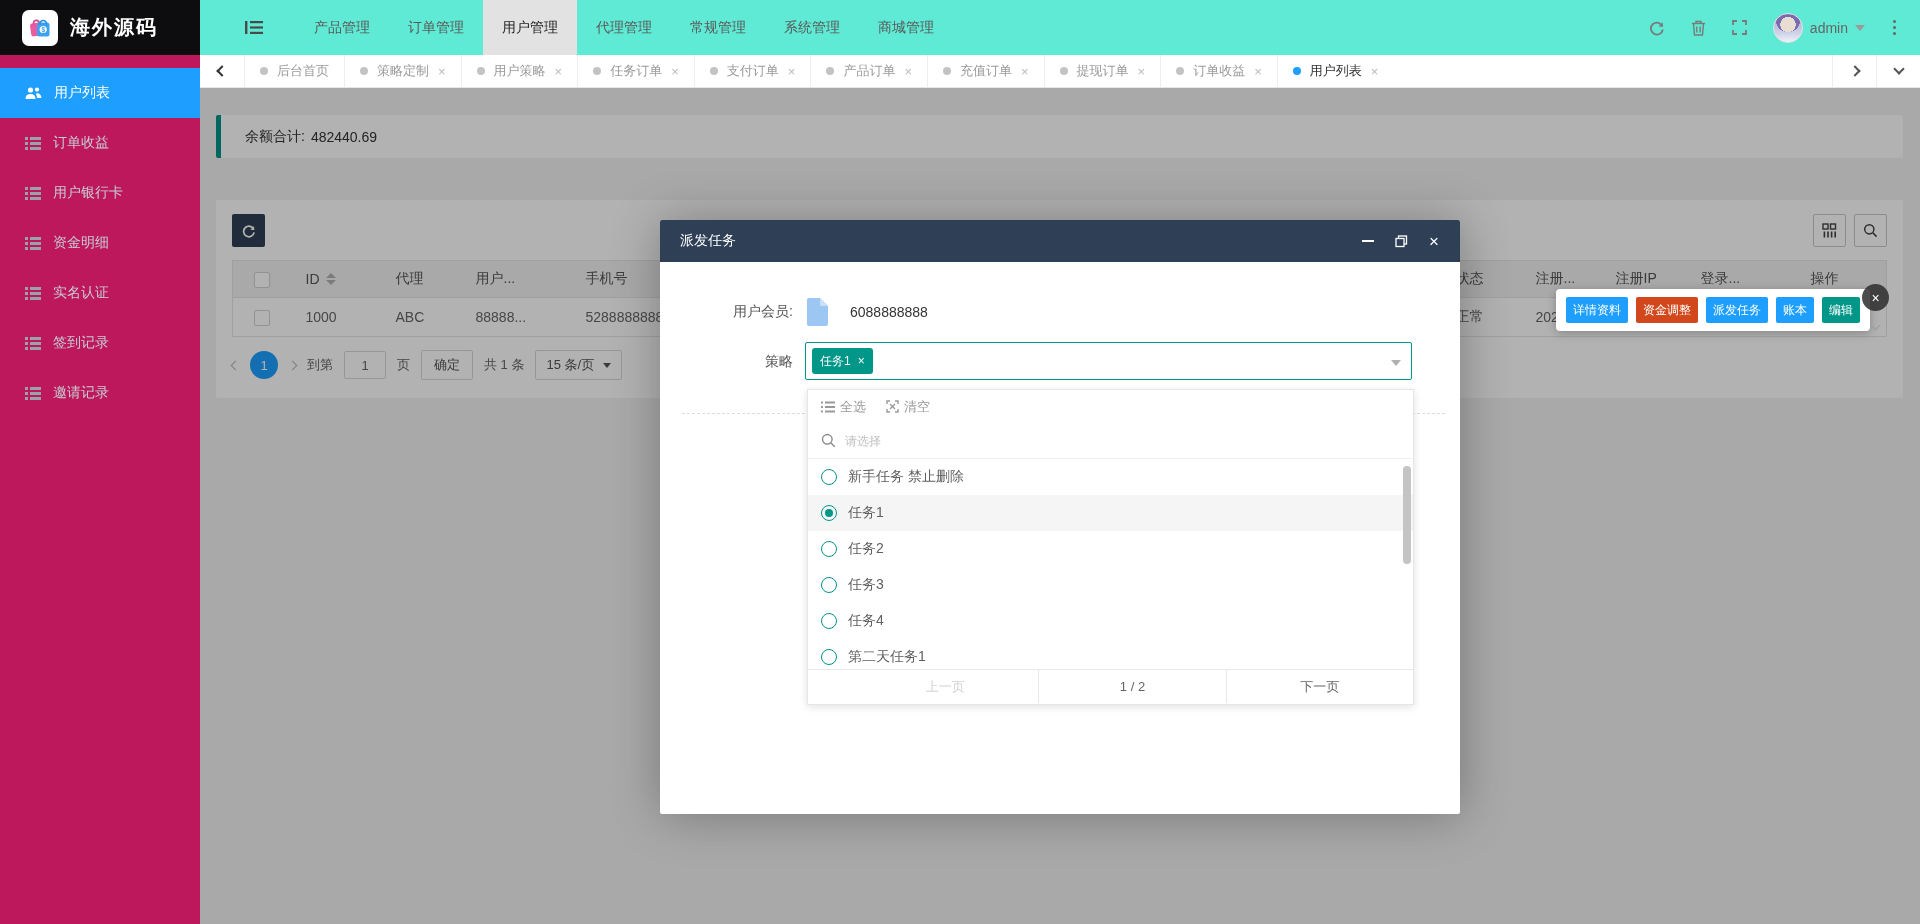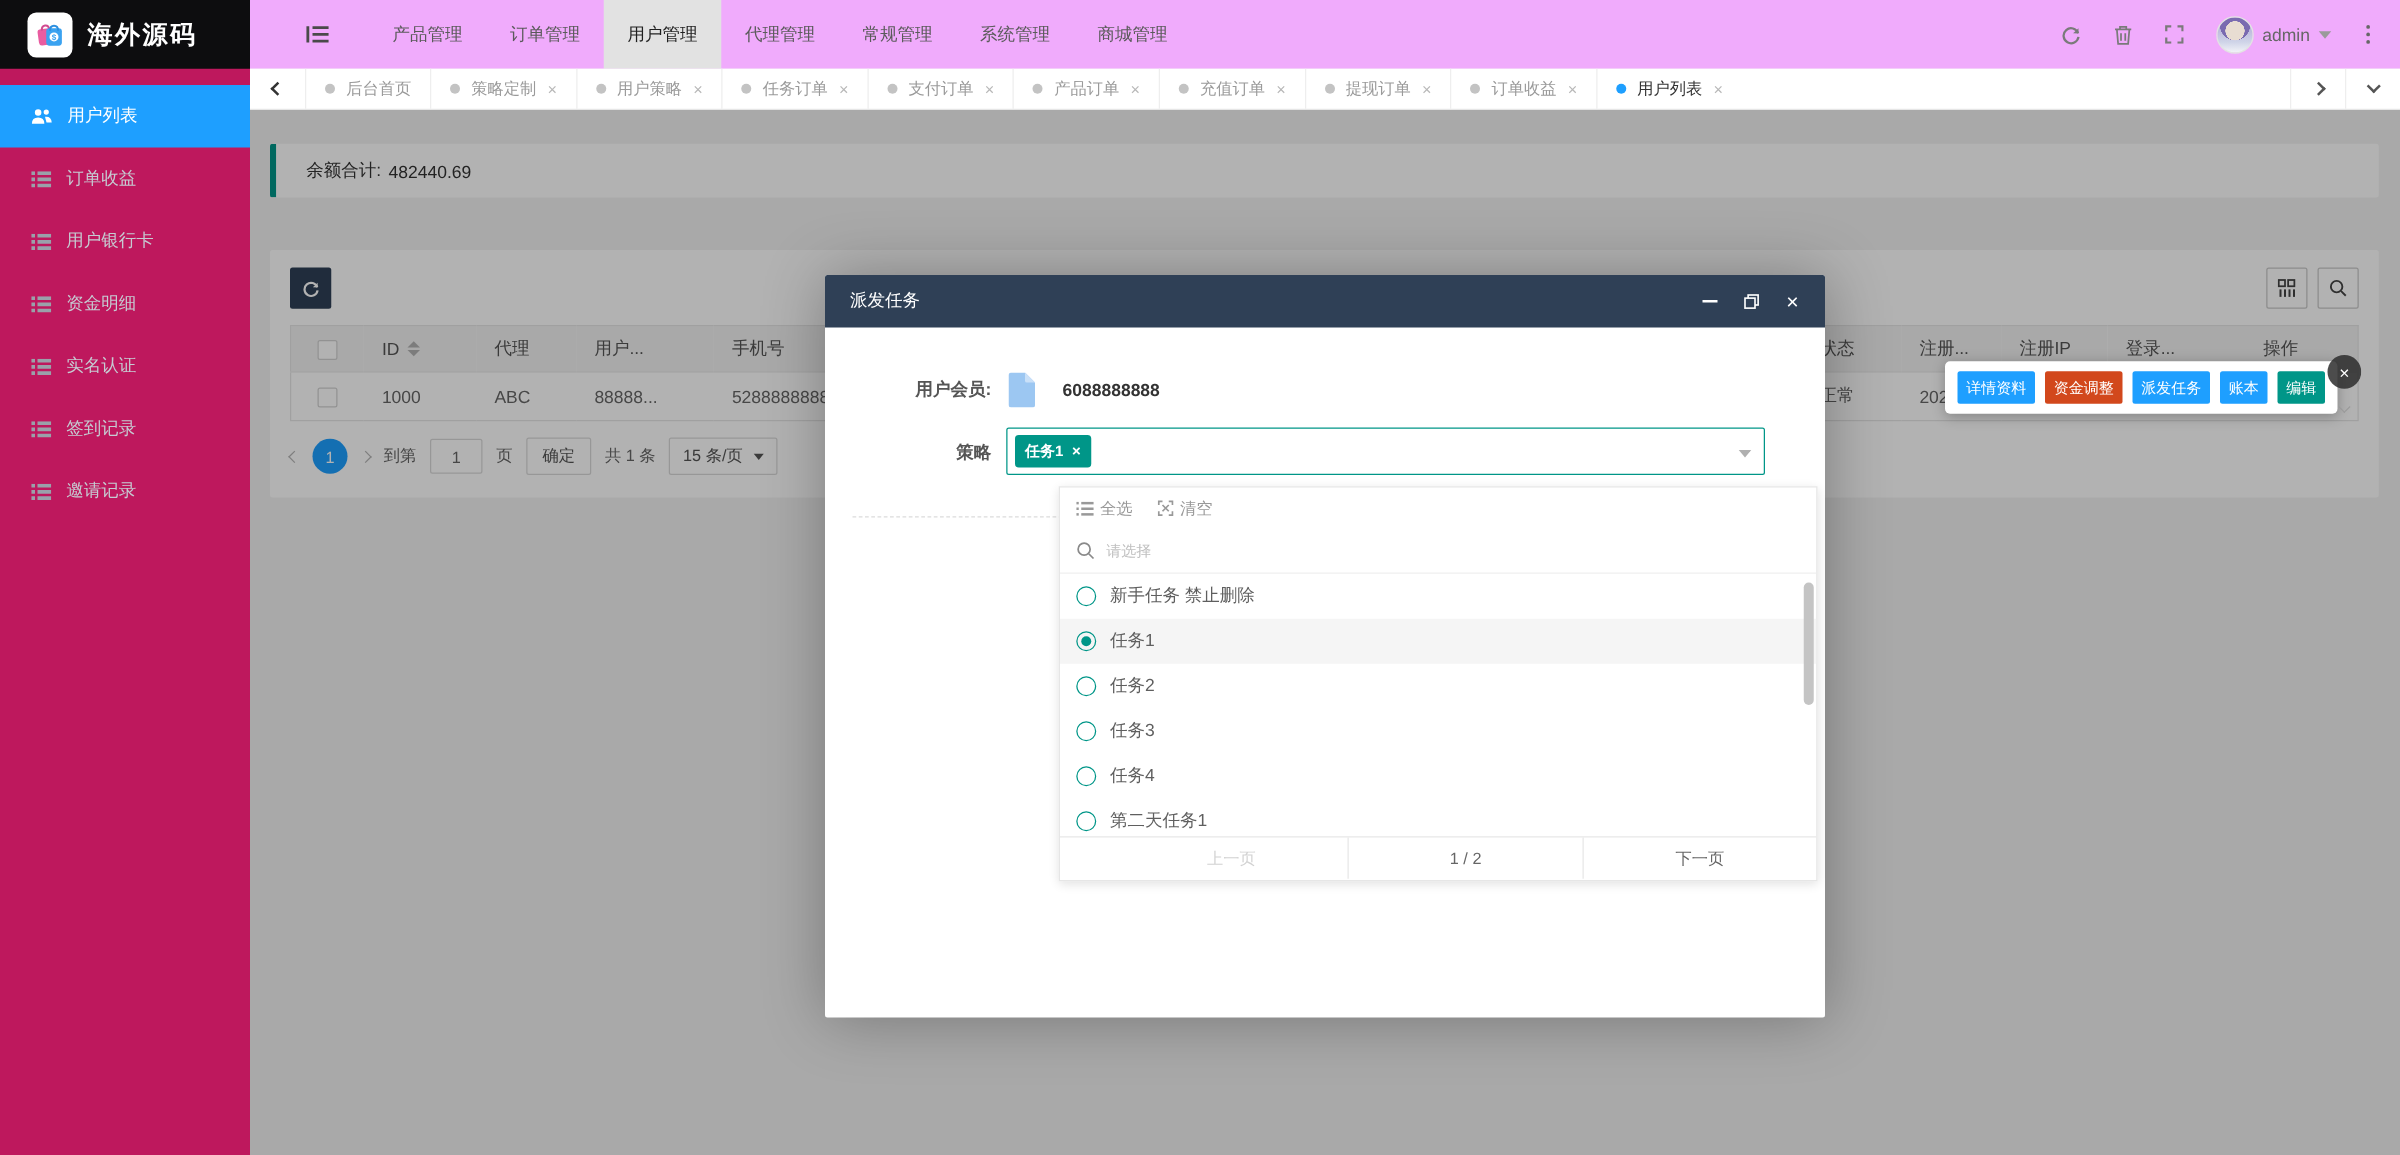--- a/index.html
+++ b/index.html
@@ -10,21 +10,21 @@
   .sidebar { position:absolute; left:0; top:0; width:200px; height:924px; background:#be185d; z-index:15; }
   .logo { height:55px; background:#0d0d0f; display:flex; align-items:center; padding-left:22px; gap:12px; }
   .logo-box { width:36px; height:36px; background:#fff; border-radius:7px; display:flex; align-items:center; justify-content:center; }
   .logo-title { color:#fff; font-size:20px; font-weight:bold; letter-spacing:2px; }
   .side-nav { padding-top:13px; }
   .side-item { height:50px; display:flex; align-items:center; padding-left:25px; gap:12px; color:#C6CBD2; font-size:14px; cursor:pointer; }
   .side-item svg { flex:0 0 auto; }
   .side-item.active { background:#1E9FFF; color:#fff; }
 
   
-  .topbar { position:absolute; left:200px; top:0; width:1720px; height:55px; background:#f0abfc; display:flex; align-items:center; z-index:14; }
+  .topbar { position:absolute; left:200px; top:0; width:1720px; height:55px; background:#5eead4; display:flex; align-items:center; z-index:14; }
   .collapse-btn { margin-left:45px; margin-right:32px; cursor:pointer; display:flex; align-items:center; }
   .nav-item { height:55px; display:flex; align-items:center; padding:0 19px; color:#5a5a5a; cursor:pointer; }
   .nav-item.active { background:#e2e2e2; color:#1f1f1f; }
   .top-right { margin-left:auto; display:flex; align-items:center; gap:26px; padding-right:22px; }
   .top-icon { cursor:pointer; display:flex; align-items:center; }
   .avatar { width:30px; height:30px; border-radius:50%;
     background: radial-gradient(circle at 50% 38%, #e8ddd2 0 34%, transparent 35%),
                 radial-gradient(circle at 50% 22%, #7a6bb0 0 46%, transparent 47%),
                 linear-gradient(180deg,#a99fd0 0%,#cfd4e8 70%,#f2f3f7 100%);
     border:1px solid #e3e3e3; }
@@ -93,33 +93,33 @@
 
   
   .modal { position:fixed; left:660px; top:220px; width:800px; height:594px; background:#fff; border-radius:2px; box-shadow:1px 1px 50px rgba(0,0,0,.3); z-index:30; }
   .modal-hd { height:42px; background:#2F4056; display:flex; align-items:center; padding:0 18px 0 20px; color:#fff; font-size:14px; border-radius:2px 2px 0 0; }
   .modal-ctrls { margin-left:auto; display:flex; align-items:center; gap:17px; }
   .mc { cursor:pointer; display:flex; align-items:center; justify-content:center; width:16px; height:16px; }
   .mc-min i { display:block; width:12px; height:2px; background:#fff; }
   .mc-close { color:#fff; font-size:17px; line-height:1; }
   .modal-bd { position:relative; height:552px; }
 
-  .frm-row { display:flex; align-items:center;font-weight:bold; }
+  .frm-row { display:flex; align-items:center; }
   .row-member { padding-top:36px; }
   .frm-label { flex:0 0 145px; text-align:right; color:#555; font-size:14px; padding-right:12px; }
   .member-val { display:flex; align-items:center; gap:22px; color:#333; }
   .row-strategy { margin-top:16px; align-items:flex-start; }
   .row-strategy .frm-label { line-height:38px; }
   .xm-select { position:relative; width:607px; height:38px; border:1px solid #009688; border-radius:2px; background:#fff; display:flex; align-items:center; padding:0 26px 0 6px; cursor:pointer; }
   .xm-tag { height:26px; background:#009688; border-radius:3px; color:#fff; font-size:12px; display:flex; align-items:center; gap:7px; padding:0 8px; }
   .xm-tag .tag-x { cursor:pointer; font-size:12px; }
   .xm-caret { position:absolute; right:10px; top:17px; width:0; height:0; border-left:5px solid transparent; border-right:5px solid transparent; border-top:6px solid #b0b0b0; }
   .dash-line { position:absolute; left:22px; right:15px; top:151px; border-top:1px dashed #dcdcdc; }
 
-  .dd-panel { position:absolute; left:147px; top:127px; width:607px; height:316px; background:#fff; border:1px solid #e6e6e6; box-shadow:0 2px 8px rgba(0,0,0,.12); z-index:2;margin-left:40px; }
+  .dd-panel { position:absolute; left:147px; top:127px; width:607px; height:316px; background:#fff; border:1px solid #e6e6e6; box-shadow:0 2px 8px rgba(0,0,0,.12); z-index:2; }
   .dd-tools { height:33px; display:flex; align-items:center; gap:20px; padding:0 13px; color:#999; font-size:13px; }
   .dd-tool { display:flex; align-items:center; gap:5px; cursor:pointer; }
   .dd-search { height:36px; display:flex; align-items:center; gap:9px; padding:0 13px; border-bottom:1px solid #f0f0f0; }
   .dd-search input { border:none; outline:none; flex:1; font-size:12px; color:#666; background:transparent; }
   .dd-search input::placeholder { color:#c0c0c0; }
   .dd-list { height:210px; overflow:hidden; position:relative; }
   .dd-opt { height:36px; display:flex; align-items:center; gap:11px; padding:0 13px; font-size:14px; color:#5f5f5f; cursor:pointer; }
   .dd-opt.selected { background:#f5f5f5; }
   .radio { width:16px; height:16px; border:1px solid #009688; border-radius:50%; flex:0 0 auto; }
   .radio.checked::after { content:''; display:block; width:8px; height:8px; margin:3px; background:#009688; border-radius:50%; }

